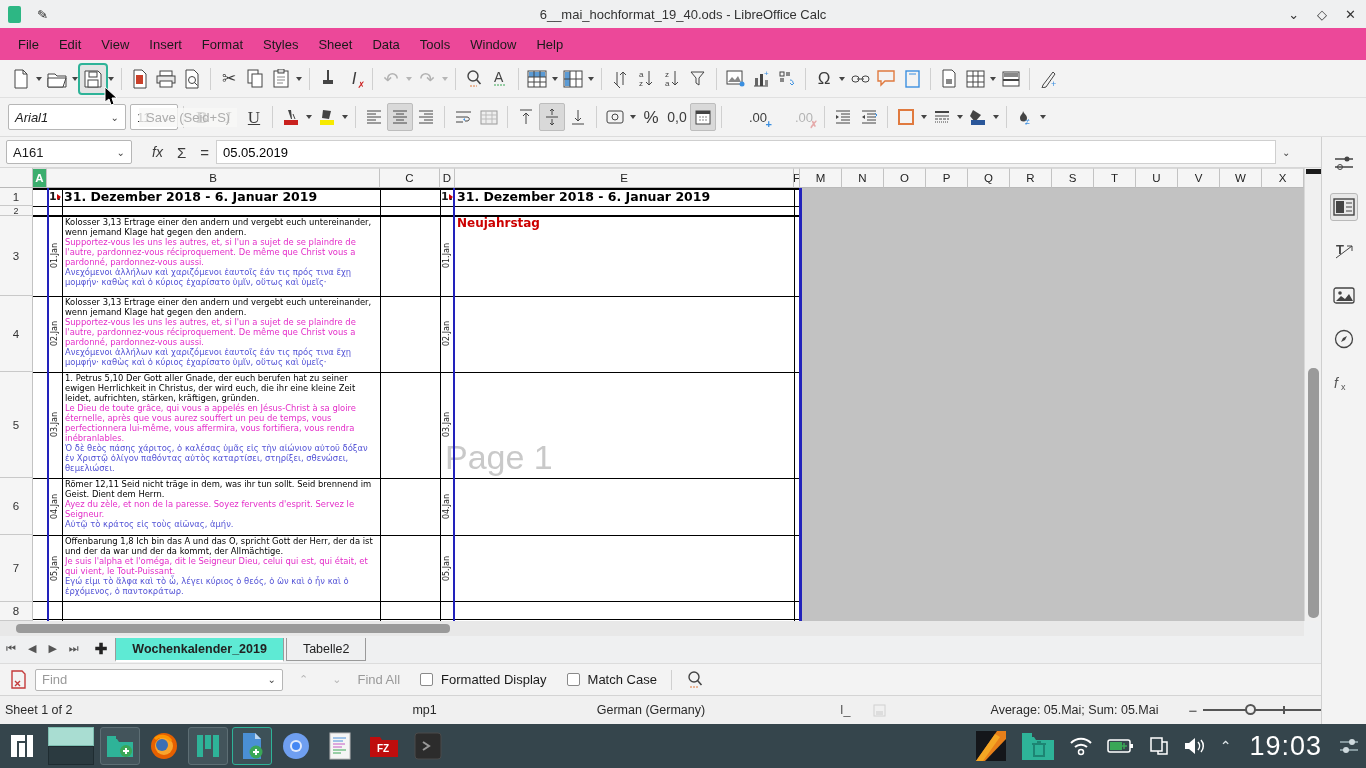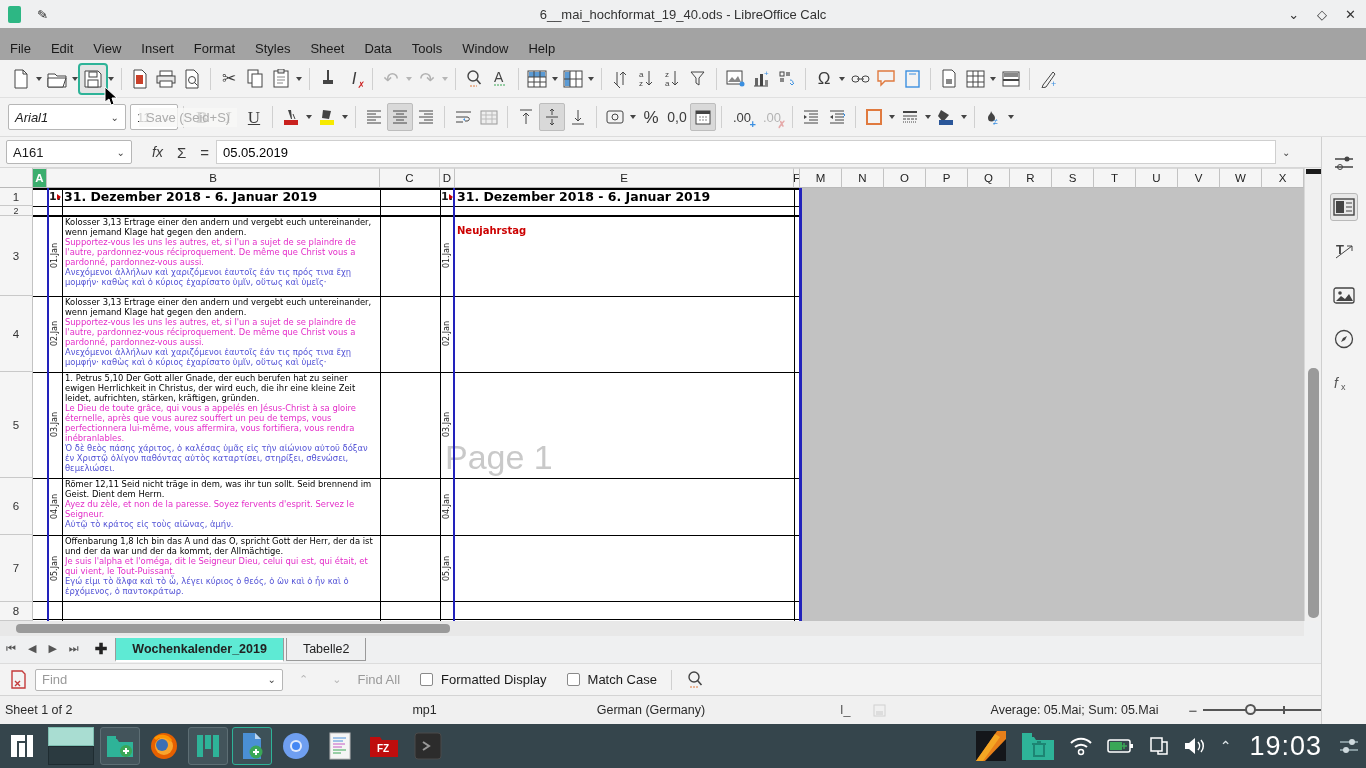--- a/index.html
+++ b/index.html
@@ -9,29 +9,29 @@
 
   
   .titlebar { position:absolute; left:0; top:0; width:1366px; height:28px; background:#eff0f1; display:flex; align-items:center; }
   .titlebar .appico { width:13px; height:17px; margin-left:8px; background:#2db784; border-radius:2px; }
   .titlebar .pin { margin-left:16px; color:#222; font-size:13px; transform:rotate(40deg); }
   .titlebar .title { position:absolute; left:0; right:0; text-align:center; color:#333; font-size:13px; }
   .winbtns { position:absolute; right:10px; top:0; height:28px; display:flex; align-items:center; gap:18px; color:#333; font-size:13px; }
   .winbtns span { cursor:default; }
 
   
-  .menubar { position:absolute; left:0; top:28px; width:1366px; height:32px; background:#a3a3a3; display:flex; align-items:flex-end; gap:0; }
+  .menubar { position:absolute; left:0; top:28px; width:1366px; height:32px; background:#ec4899; display:flex; align-items:center; padding-left:8px; gap:0; }
   .menubar .mi { padding:4px 10px; color:#1a1a1a; }
 
   
   .tb { position:absolute; left:0; width:1366px; background:#f3f3f3; display:flex; align-items:center; }
   .tb1 { top:60px; height:38px; border-bottom:1px solid #e0e0e0; padding-left:8px; }
   .tb2 { top:98px; height:39px; border-bottom:1px solid #dcdcdc; padding-left:8px; }
   .ibtn { width:26px; height:28px; display:flex; align-items:center; justify-content:center; border-radius:2px; position:relative; flex:0 0 auto; }
-  .ibtn.wide { width:30px; }
+  .ibtn.wide { width:30px;margin-left:16px; }
   .dd { width:10px; height:28px; display:flex; align-items:center; justify-content:center; flex:0 0 auto; }
   .dd::after { content:""; border-left:3.5px solid transparent; border-right:3.5px solid transparent; border-top:4px solid #444; }
   .sep { width:1px; height:22px; background:#d0d0d0; margin:0 5px; flex:0 0 auto; }
   .disabled { opacity:.35; }
   .active-t { background:#d9d9d9; border:1px solid #bdbdbd; }
   .savefocus { outline:2px solid #2eb398; outline-offset:0px; background:#e4e4e4; }
   .glyph { font-size:16px; color:#3c3c3c; line-height:1; }
   svg.ic { display:block; }
 
   
@@ -70,21 +70,21 @@
   .hline { position:absolute; left:0; width:766px; background:#000; z-index:4; }
   .grow { position:absolute; left:0; width:769px; z-index:2; }
   .vday { position:absolute; width:15px; height:100%; display:flex; align-items:center; justify-content:center; overflow:hidden; }
   .vday span { writing-mode:vertical-rl; transform:rotate(180deg); font-size:8px; color:#222; font-family:"DejaVu Sans", sans-serif; white-space:nowrap; }
   .vday-a { left:14px; }
   .vday-d { left:407px; width:13px; }
   .btext { position:absolute; left:29px; width:318px; top:0; bottom:0; padding:1px 2px 0 3px; overflow:hidden; font-family:"DejaVu Sans", sans-serif; font-size:8.4px; line-height:10px; }
   .btext .de { display:block; color:#000; }
   .btext .fr { display:block; color:#e32cc8; }
   .btext .gr { display:block; color:#5353d6; }
-  .enote-red { position:absolute; left:424px; top:9px; font-family:"DejaVu Sans", sans-serif; font-size:10px; font-weight:bold; color:#cc0000; }
+  .enote-red { position:absolute; left:424px; top:0; font-family:"DejaVu Sans", sans-serif; font-size:12px; font-weight:bold; color:#cc0000; }
   .enote-blk { position:absolute; left:424px; top:2px; font-family:"DejaVu Sans", sans-serif; font-size:8.5px; color:#000; }
   .titletext { position:absolute; font-weight:bold; font-size:12.5px; color:#000; white-space:nowrap; font-family:"DejaVu Sans", sans-serif; top:1px; }
   .ovf { position:absolute; top:6px; width:0; height:0; border-top:3px solid transparent; border-bottom:3px solid transparent; border-left:4px solid #cc0000; }
   .numlbl { position:absolute; font-weight:bold; font-size:11px; top:2px; font-family:"DejaVu Sans", sans-serif; }
 
   
   .vscroll { position:absolute; left:1304px; top:168px; width:17px; height:453px; background:#f0f0f0; border-left:1px solid #d8d8d8; }
   .vthumb { position:absolute; left:3px; width:11px; background:#9a9a9a; border-radius:5px; }
   .vsplit { position:absolute; left:1px; top:1px; width:15px; height:5px; background:#1a1a1a; }
   .hscroll { position:absolute; left:0; top:621px; width:1304px; height:15px; background:#e8e8e8; }

